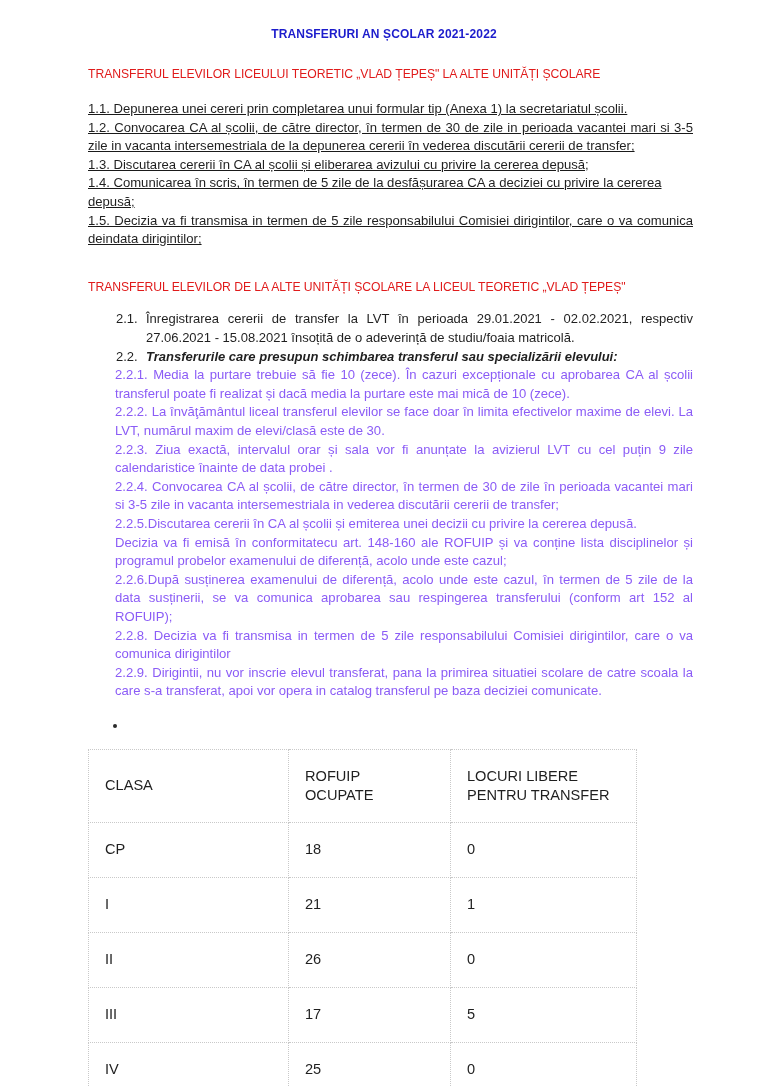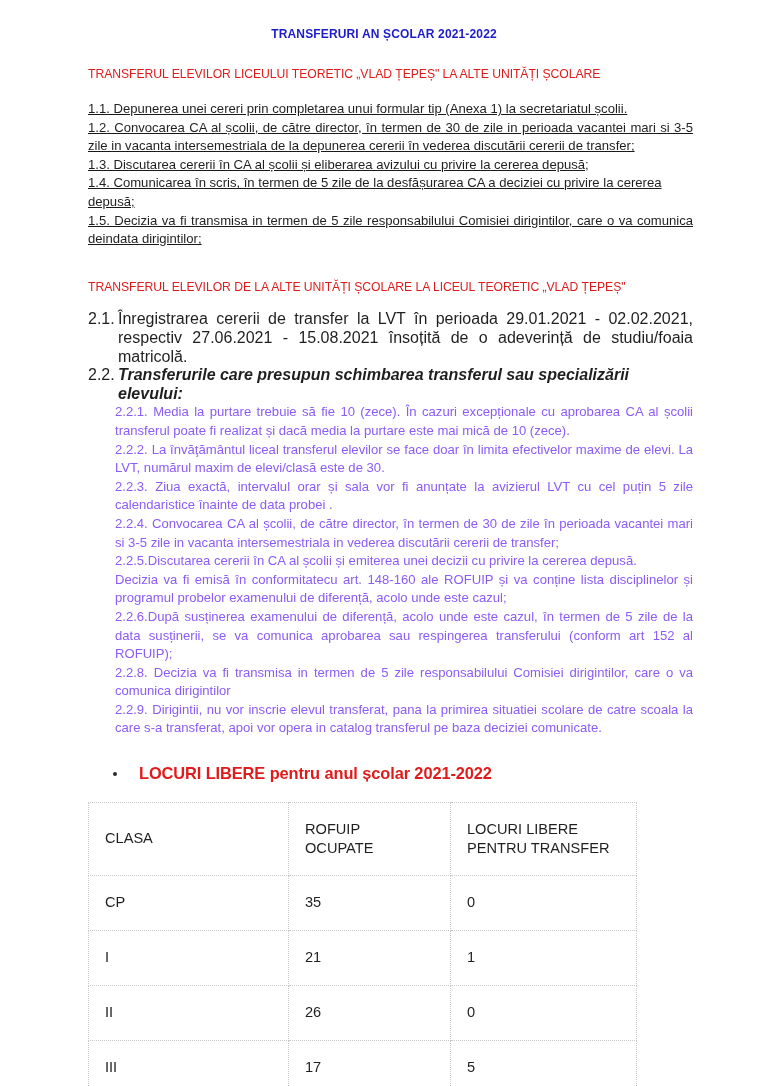--- a/index.html
+++ b/index.html
@@ -61,23 +61,24 @@
     text-align: justify;
     text-justify: inter-word;
   }
   .para.nojust { text-align: left; }
 
   .sec1 { padding-top: 18px; text-decoration: underline; }
 
   
   .numrow {
     display: flex;
-    font-size: 16px;
+    font-size: 13px;
     line-height: 18.6px;
     color: #1f1f1f;
+    margin-left: 28px;
   }
   .numrow .num {
     flex: 0 0 auto;
     white-space: pre;
   }
   .numrow .txt {
     flex: 1 1 auto;
     text-align: justify;
     text-justify: inter-word;
   }
@@ -193,33 +194,32 @@
     </div>
 
     <div class="numrow n22">
       <span class="num">2.2.</span>
       <span class="txt nojust">Transferurile care presupun schimbarea transferul sau specializării elevului:</span>
     </div>
 
     <div class="sub-block">
       <p class="sub-para">2.2.1. Media la purtare trebuie să fie 10 (zece). În cazuri excepționale cu  aprobarea CA al școlii  transferul poate fi realizat și dacă media la purtare este mai mică de 10 (zece).</p>
       <p class="sub-para">2.2.2. La învăţământul liceal transferul elevilor se face doar în limita efectivelor maxime de elevi. La LVT, numărul maxim de elevi/clasă este de 30.</p>
-      <p class="sub-para">2.2.3. Ziua exactă, intervalul orar și sala vor fi anunțate la avizierul LVT cu cel puțin 5 zile calendaristice înainte de data probei .</p>
+      <p class="sub-para">2.2.3. Ziua exactă, intervalul orar și sala vor fi anunțate la avizierul LVT cu cel puțin 9 zile calendaristice înainte de data probei .</p>
       <p class="sub-para">2.2.4.  Convocarea CA al școlii, de către director,  în termen de 30 de zile în perioada vacantei mari si 3-5 zile  in vacanta intersemestriala in vederea discutării cererii de transfer;</p>
       <p class="sub-para nojust">2.2.5.Discutarea cererii în  CA al școlii și emiterea unei decizii cu privire la cererea depusă.</p>
       <p class="sub-para">Decizia va fi emisă în conformitatecu art. 148-160 ale ROFUIP și va conține lista disciplinelor și programul probelor examenului de diferență, acolo unde este cazul;</p>
       <p class="sub-para">2.2.6.După susținerea examenului de diferență, acolo unde este cazul, în termen de 5 zile de la data susținerii, se va comunica aprobarea sau respingerea transferului (conform art 152 al ROFUIP);</p>
       <p class="sub-para">2.2.8. Decizia va fi transmisa in termen de 5 zile responsabilului Comisiei dirigintilor, care o va comunica dirigintilor</p>
       <p class="sub-para">2.2.9. Dirigintii, nu vor inscrie elevul transferat, pana la primirea situatiei scolare de catre scoala la care s-a transferat, apoi vor opera in catalog transferul pe baza deciziei comunicate.</p>
     </div>
   </div>
 
   <div class="bullet-line">
     <span class="bullet-dot"></span>
-    <span class="bullet-text">LOCURI LIBERE pentru anul școlar 2021-2022</span>
   </div>
 
   <div class="table-wrap">
     <table class="locuri">
       <colgroup>
         <col class="c1">
           <col class="c2">
           <col class="c3">
       </colgroup>
       <thead>
@@ -233,21 +233,21 @@
           </th>
           <th>
             <span class="hdr-l1">LOCURI LIBERE</span>
             <span class="hdr-l2">PENTRU TRANSFER</span>
           </th>
         </tr>
       </thead>
       <tbody>
         <tr>
           <td>CP</td>
-          <td class="cell-strong">35</td>
+          <td class="cell-strong">18</td>
           <td class="cell-strong">0</td>
         </tr>
         <tr>
           <td>I</td>
           <td class="cell-strong">21</td>
           <td class="cell-strong">1</td>
         </tr>
         <tr>
           <td>II</td>
           <td class="cell-strong">26</td>

